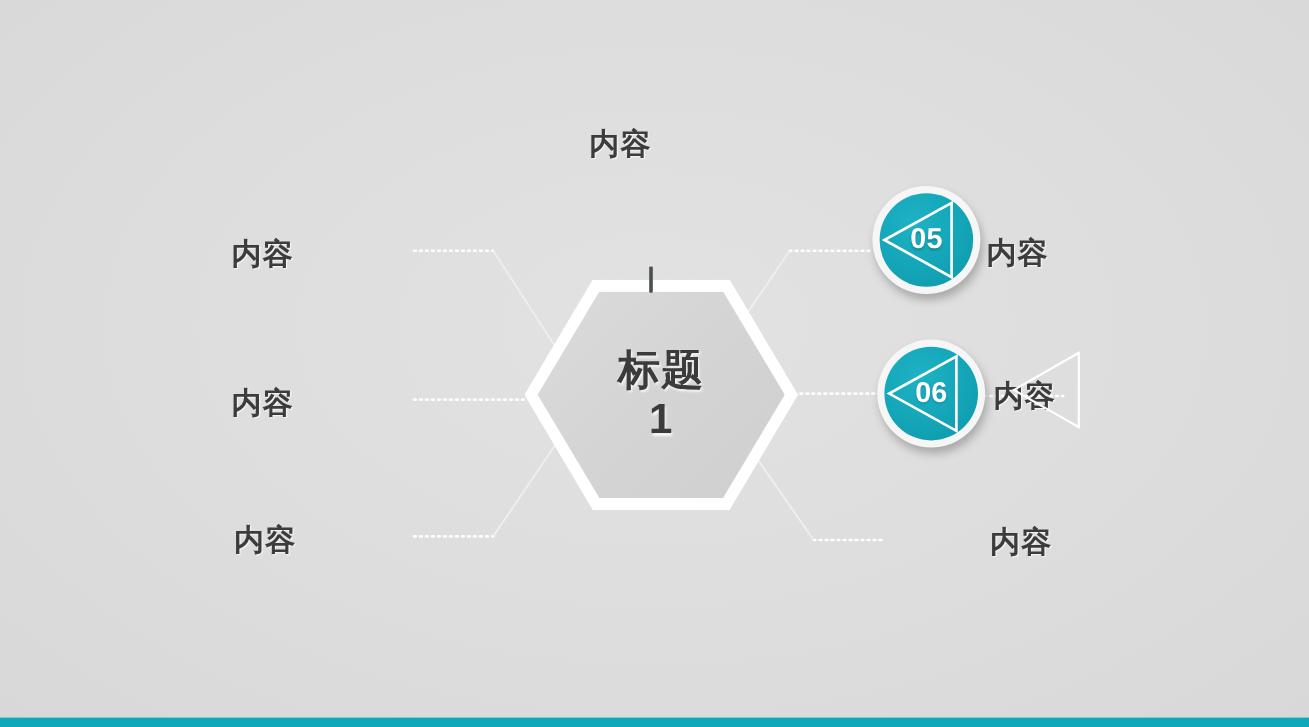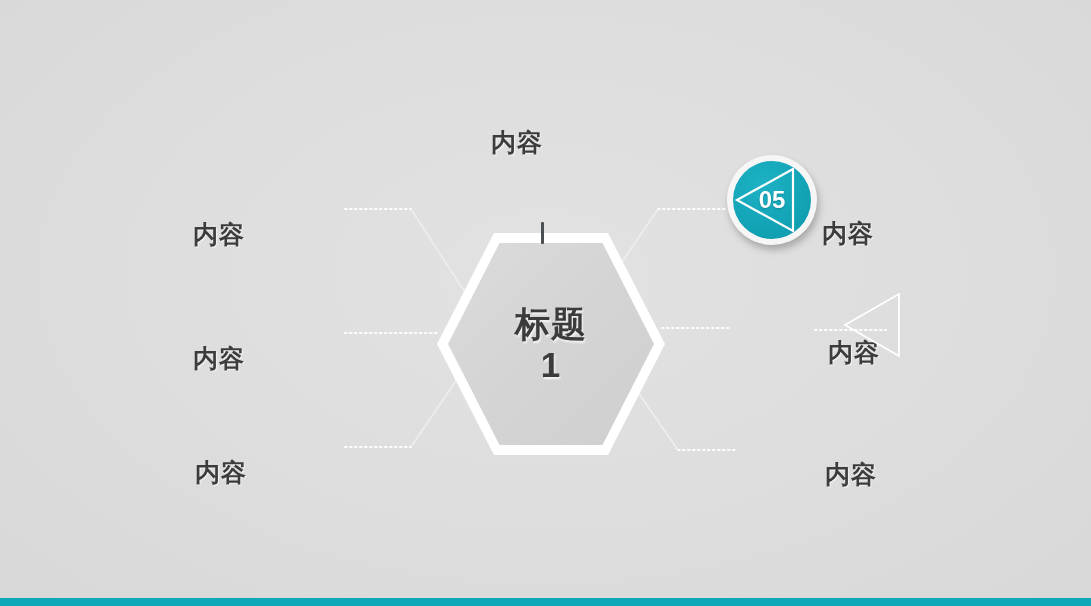--- a/index.html
+++ b/index.html
@@ -31,21 +31,21 @@
     height: 606px;
     pointer-events: none;
   }
 
   
   .hex-wrap {
     position: absolute;
     left: 437px;
     top: 233px;
     width: 228px;
-    height: 222px;
+    height: 192px;
   }
   .hex-outer {
     position: absolute;
     inset: 0;
     background: #ffffff;
     clip-path: polygon(25% 0%, 75% 0%, 100% 50%, 75% 100%, 25% 100%, 0% 50%);
     filter: drop-shadow(2px 4px 4px rgba(120,120,120,0.45));
   }
   .hex-inner {
     position: absolute;
@@ -118,21 +118,20 @@
 
   
   .label {
     position: absolute;
     color: #3c3c3c;
     font-size: 25px;
     font-weight: bold;
     letter-spacing: 1px;
     white-space: nowrap;
     text-shadow: 1px 1px 1px rgba(255,255,255,0.7);
-    margin-top: 23px;
   }
   .label-left  { text-align: right; }
   .label-right { text-align: left; }
 
   
   .stem {
     position: absolute;
     left: 541px;
     top: 222px;
     width: 3px;
@@ -210,20 +209,28 @@
   <div class="node" style="left:727px; top:155px;">
     <div class="node-ring"></div>
     <div class="node-disc"></div>
     <svg class="node-tri" viewBox="0 0 78 78">
       <polygon points="60,8 4,39 60,70" fill="none" stroke="#ffffff" stroke-width="2.2"></polygon>
     </svg>
     <div class="node-num">05</div>
   </div>
   <div class="label label-right" style="left:822px; top:194px; width:140px;">内容</div>
 
+  <div class="node" style="left:731px; top:283px;">
+    <div class="node-ring"></div>
+    <div class="node-disc"></div>
+    <svg class="node-tri" viewBox="0 0 78 78">
+      <polygon points="60,8 4,39 60,70" fill="none" stroke="#ffffff" stroke-width="2.2"></polygon>
+    </svg>
+    <div class="node-num">06</div>
+  </div>
   <div class="label label-right" style="left:828px; top:313px; width:140px;">内容</div>
 
   <svg class="stray-tri" viewBox="0 0 58 66">
     <polygon points="56,2 2,33 56,64" fill="none" stroke="#ffffff" stroke-width="1.8"></polygon>
   </svg>
 
   <div class="label label-right" style="left:825px; top:435px; width:140px;">内容</div>
 
   <div class="bottom-bar"></div>
 

